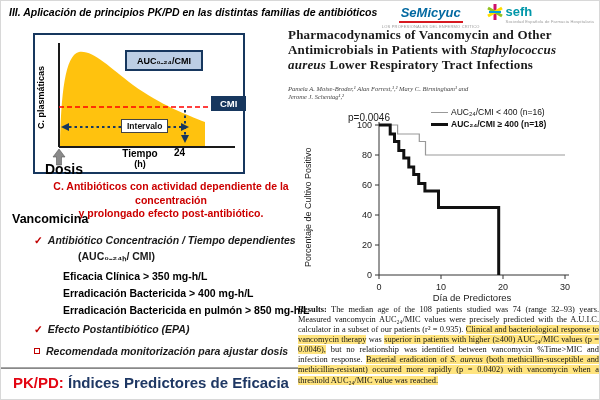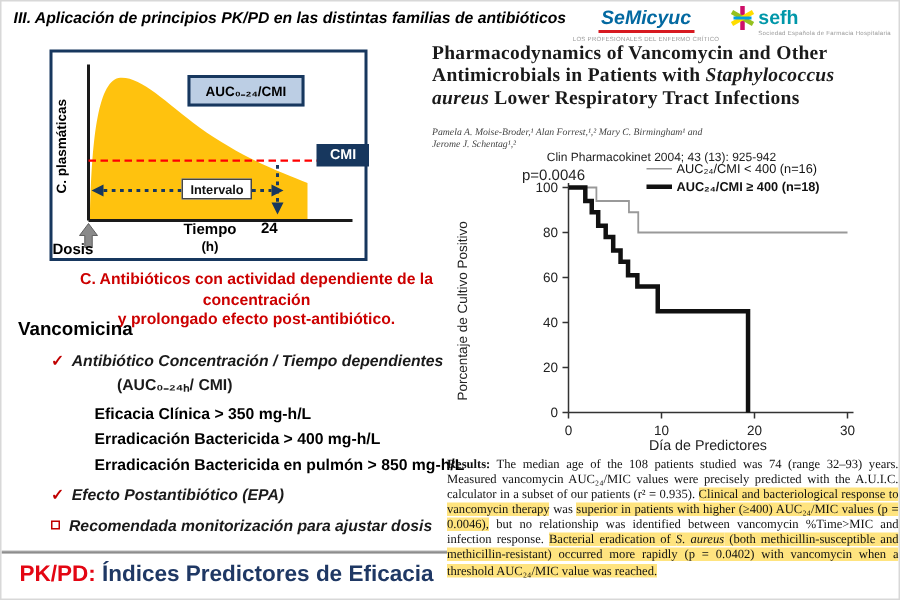--- a/index.html
+++ b/index.html
@@ -29,21 +29,21 @@
                font-weight:bold; font-size:9px; color:#000; text-align:center; }
   .auc-box { position:absolute; left:90px; top:15px; background:#BCCEE4; border:2px solid #17375E;
              font-weight:bold; font-size:9px; color:#000; padding:2px 10px; }
   .cmi-box { position:absolute; left:176px; top:61px; background:#17375E; color:#fff;
              font-weight:bold; font-size:9.5px; padding:2px 9px; }
   .intervalo-box { position:absolute; left:86px; top:84px; background:#fff; border:1px solid #444;
                    font-weight:bold; font-size:8.5px; color:#111; padding:1px 5px; }
   .t24 { position:absolute; left:139px; top:112px; font-weight:bold; font-size:10px; }
   .tiempo { position:absolute; left:60px; top:113px; width:90px; text-align:center; font-weight:bold; font-size:10px; }
   .th { position:absolute; left:60px; top:124px; width:90px; text-align:center; font-weight:bold; font-size:9px; }
-  .dosis { position:absolute; left:0; top:126px; width:48px; text-align:left; font-weight:bold; font-size:10px; }
+  .dosis { position:absolute; left:0; top:126px; width:48px; text-align:right; font-weight:bold; font-size:14px; }
 
   
   .concentration-heading { position:absolute; left:0; top:179px; width:300px; text-align:center;
                            font-weight:bold; font-size:10.5px; color:#CC0000; line-height:1.3;padding-left:40px; }
   .drug-heading { position:absolute; left:11px; top:211px; font-weight:bold; font-size:12.5px; color:#000; }
   .check { color:#C00000; font-weight:bold; margin-right:5px; font-style:normal; }
   .check-item1 { position:absolute; left:33px; top:233px; font-weight:bold; font-style:italic;
                  font-size:10.5px; color:#1a1a1a; }
   .item1-sub { position:absolute; left:77px; top:248px; font-weight:bold; font-size:10.5px; color:#1a1a1a; }
   .efficacy-list { position:absolute; left:62px; top:269px; font-weight:bold; font-size:10.5px; color:#000; }
@@ -180,21 +180,20 @@
     <span class="pk">PK/PD:</span><span class="rest"> Índices Predictores de Eficacia</span>
   </div>
 
   <div class="paper-title">
     <span>Pharmacodynamics of Vancomycin and Other Antimicrobials in Patients with </span><span class="it">Staphylococcus aureus</span><span> Lower Respiratory Tract Infections</span>
   </div>
   <div class="authors">
     <div>Pamela A. Moise-Broder,¹ Alan Forrest,¹,² Mary C. Birmingham¹ and</div>
     <div>Jerome J. Schentag¹,²</div>
   </div>
-  <div class="citation">Clin Pharmacokinet 2004; 43 (13): 925-942</div>
 
   <div class="pvalue">p=0.0046</div>
   <div class="km-legend">
       <div class="row">
         <span class="swatch" style="border-top: 1.2px solid rgb(153, 153, 153);"></span>
         <span>AUC₂₄/CMI &lt; 400 (n=16)</span>
       </div>
       <div class="row">
         <span class="swatch" style="border-top: 3px solid rgb(17, 17, 17);"></span>
         <span style="font-weight: bold;">AUC₂₄/CMI ≥ 400 (n=18)</span>

